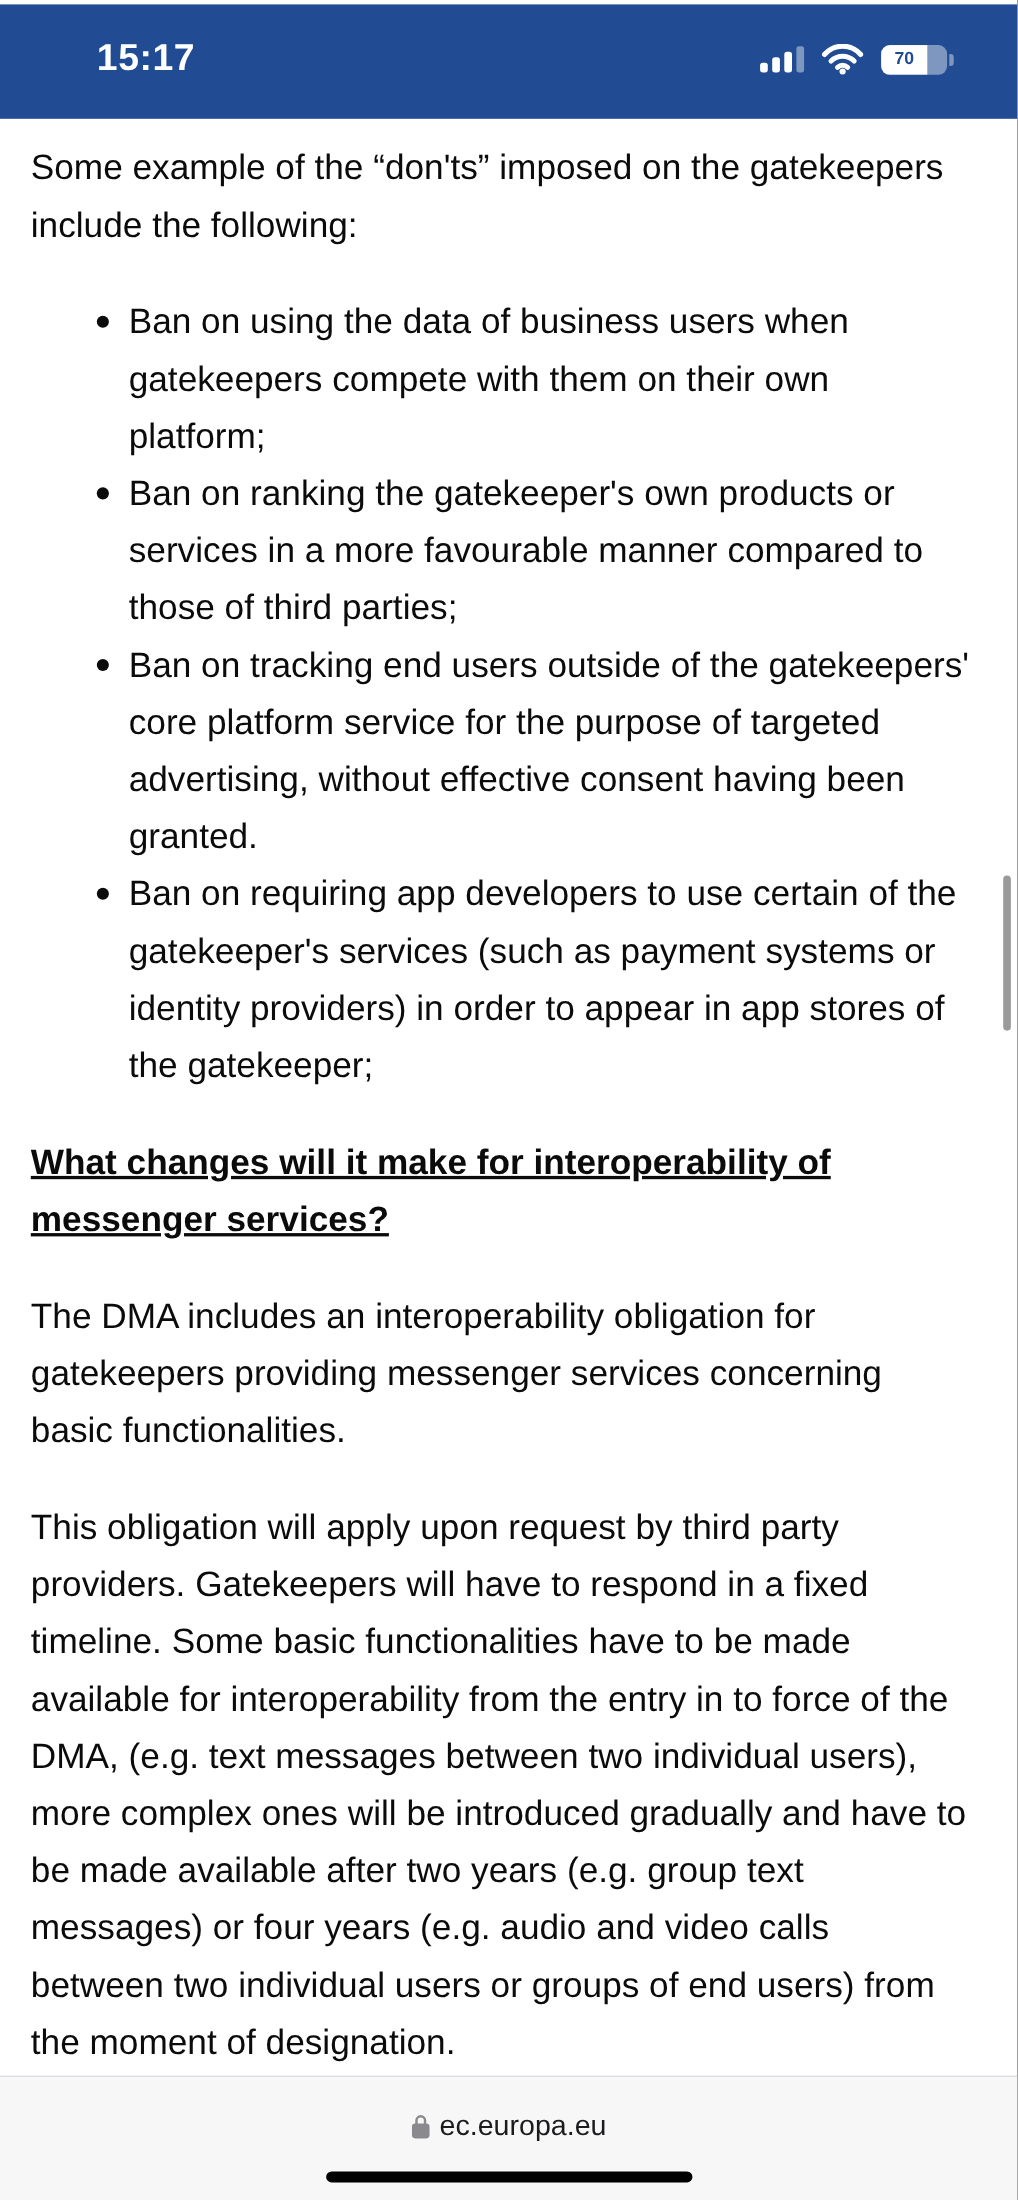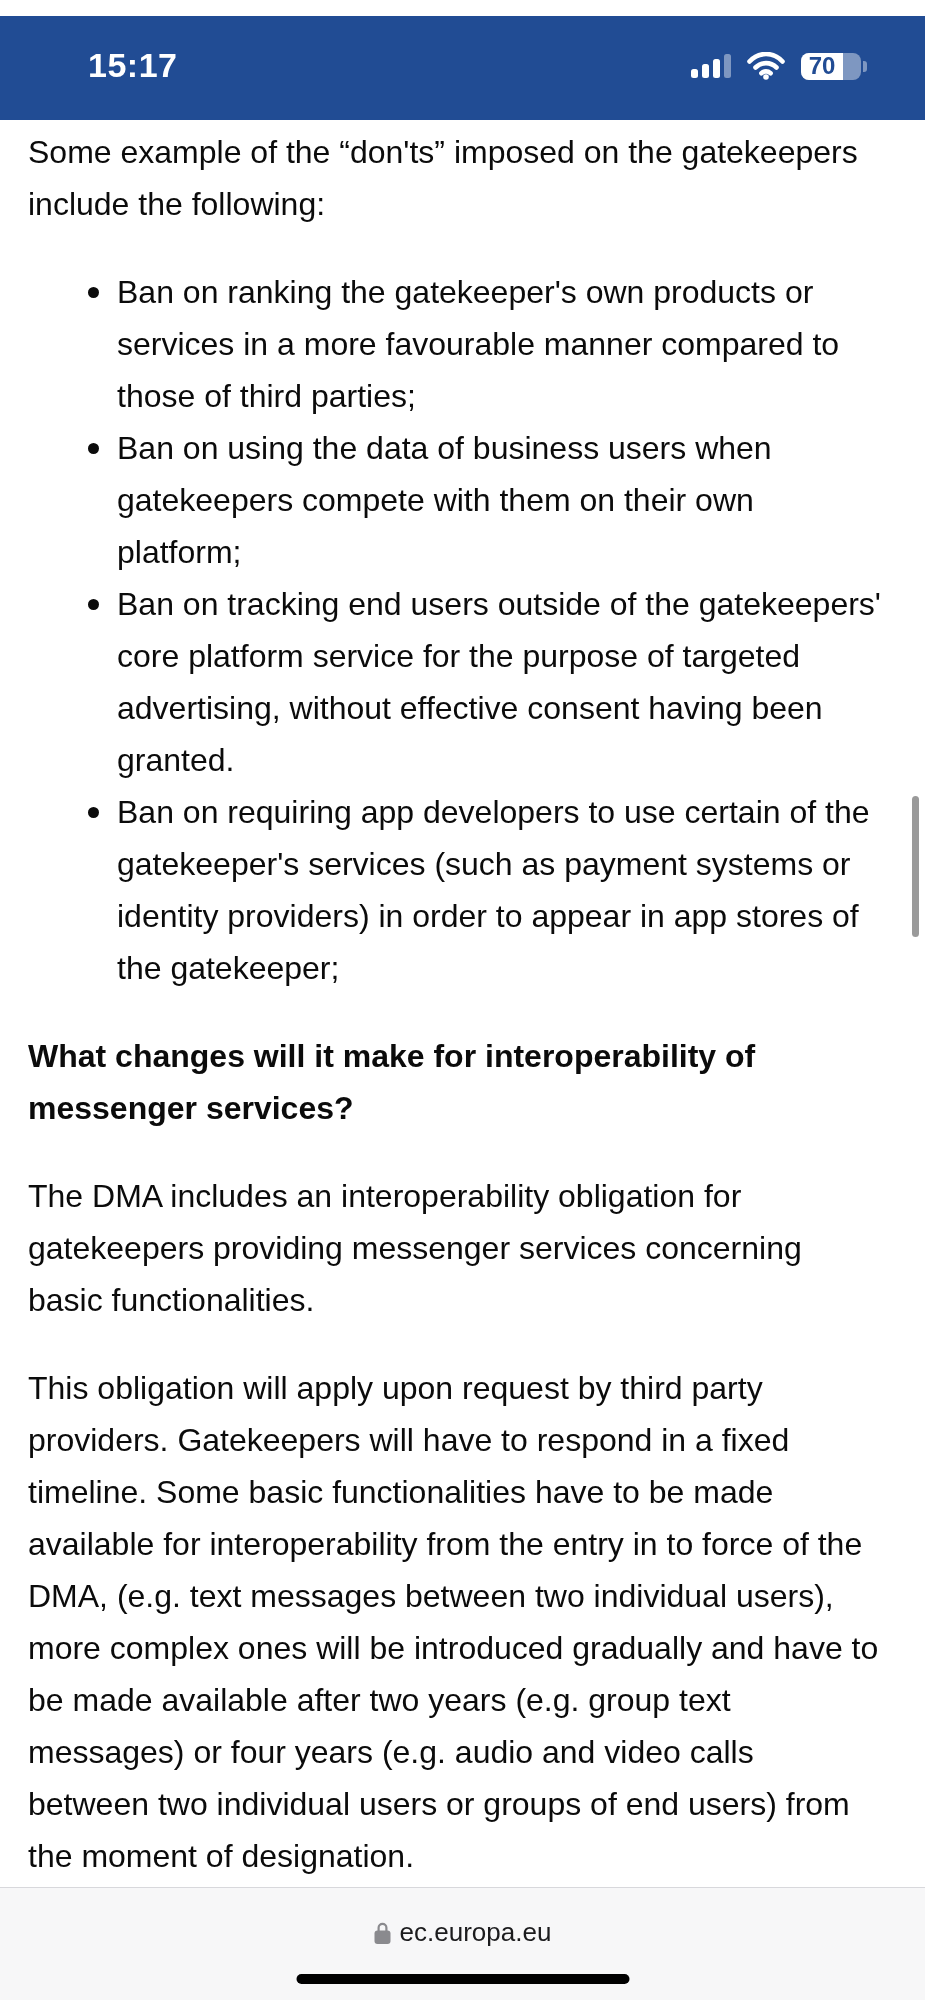--- a/index.html
+++ b/index.html
@@ -11,21 +11,21 @@
     width: 925px;
     height: 2000px;
     margin: 0 auto;
     background: #ffffff;
     overflow: hidden;
   }
 
   
   .status-bar {
     position: absolute;
-    top: 16px; left: 0; right: 0;
+    top: 4px; left: 0; right: 0;
     height: 104px;
     background: #214c94;
   }
   .status-time {
     position: absolute;
     left: 88px;
     top: 30px;
     color: #ffffff;
     font-size: 34px;
     font-weight: 700;
@@ -73,21 +73,21 @@
     background: #ffffff;
   }
   .battery-num {
     position: absolute;
     left: 0; top: 0;
     width: 70%; height: 100%;
     display: flex;
     align-items: center;
     justify-content: center;
     color: #214c94;
-    font-size: 24px;
+    font-size: 16px;
     font-weight: 700;
   }
   .battery-nub {
     width: 4px;
     height: 11px;
     margin-left: 2px;
     border-radius: 0 3px 3px 0;
     background: rgba(255,255,255,0.42);
   }
 
@@ -100,20 +100,21 @@
     font-size: 32px;
     line-height: 52px;
   }
   .content p { margin: 0 0 36px 0; }
   .content h2 {
     font-size: 32px;
     line-height: 52px;
     font-weight: 700;
     margin: 0 0 36px 0;
     color: #0b0b0b;
+    text-decoration: underline;
   }
   ul.banlist {
     list-style: none;
     margin: 0 0 36px 0;
   }
   ul.banlist li { display: flex; }
   .bullet-dot {
     flex: 0 0 11px;
     width: 11px;
     height: 11px;
@@ -194,25 +195,25 @@
       </div>
     </div>
   </div>
 
   <div class="content">
     <p>Some example of the “don'ts” imposed on the gatekeepers include the following:</p>
 
     <ul class="banlist">
       <li>
         <span class="bullet-dot"></span>
+        <span class="li-text">Ban on using the data of business users when gatekeepers compete with them on their own platform;</span>
+      </li>
+      <li>
+        <span class="bullet-dot"></span>
         <span class="li-text">Ban on ranking the gatekeeper's own products or services in a more favourable manner compared to those of third parties;</span>
-      </li>
-      <li>
-        <span class="bullet-dot"></span>
-        <span class="li-text">Ban on using the data of business users when gatekeepers compete with them on their own platform;</span>
       </li>
       <li>
         <span class="bullet-dot"></span>
         <span class="li-text">Ban on tracking end users outside of the gatekeepers' core platform service for the purpose of targeted advertising, without effective consent having been granted.</span>
       </li>
       <li>
         <span class="bullet-dot"></span>
         <span class="li-text">Ban on requiring app developers to use certain of the gatekeeper's services (such as payment systems or identity providers) in order to appear in app stores of the gatekeeper;</span>
       </li>
     </ul>

